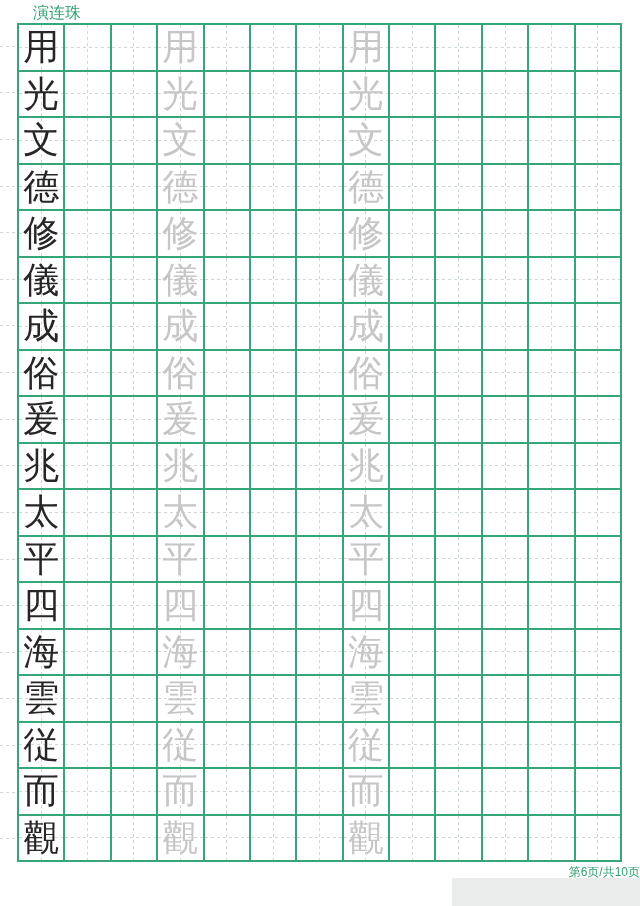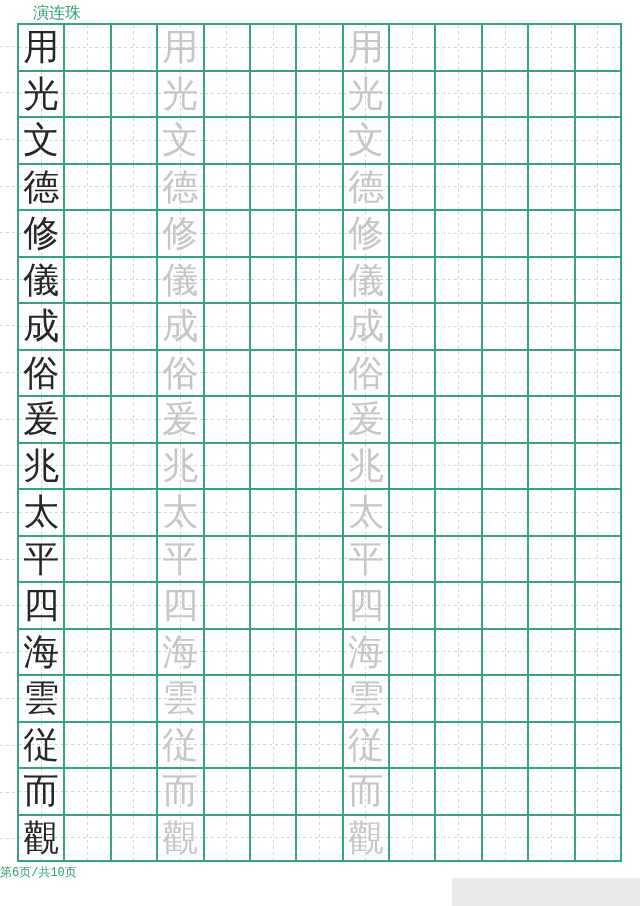--- a/index.html
+++ b/index.html
@@ -41,22 +41,22 @@
     display:flex;flex-direction:column;
   }
   .left-ticks .tick{
     flex:1;
     background-image:repeating-linear-gradient(to right, var(--dash-color) 0 3px, transparent 3px 6px);
     background-size:100% 1px;
     background-position:0 50%;
     background-repeat:no-repeat;
   }
   .page-footer{
-    position:absolute;left:0;right:0;top:864px;text-align:left;
-    font-family:Liberation Mono, monospace;
+    position:absolute;left:0;right:0;top:864px;text-align:right;
+    font-family:Liberation Sans, sans-serif;
     font-size:12px;color:var(--text-green);
   }
   .watermark-block{
     position:absolute;left:452px;top:878px;width:188px;height:28px;
     background:var(--wm-color);
     opacity:0.9;
   }
 </style>
 </head>
 <body>

